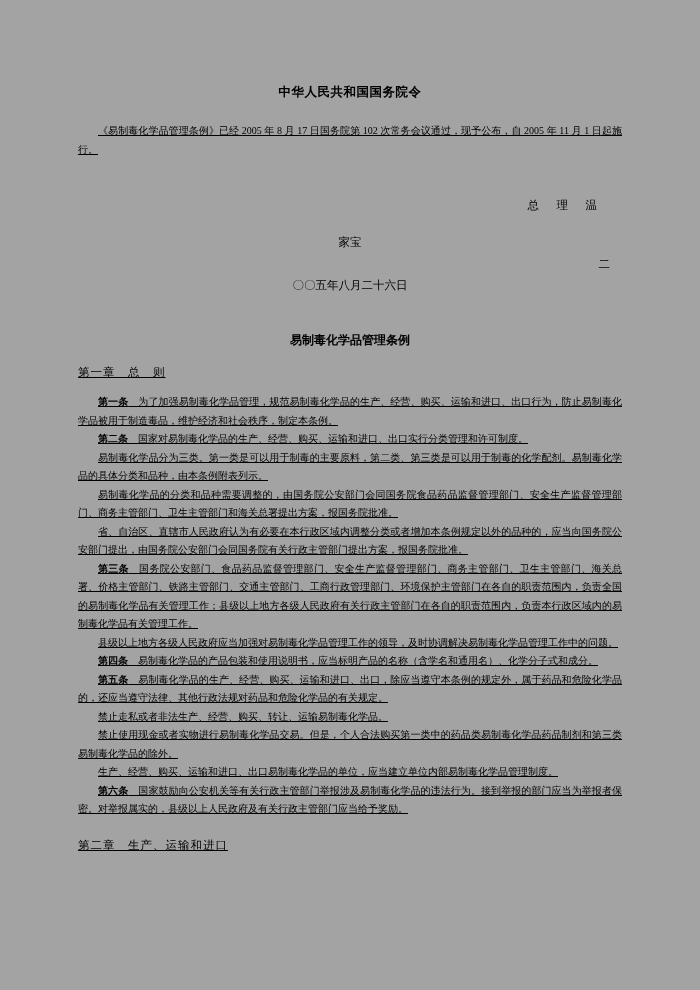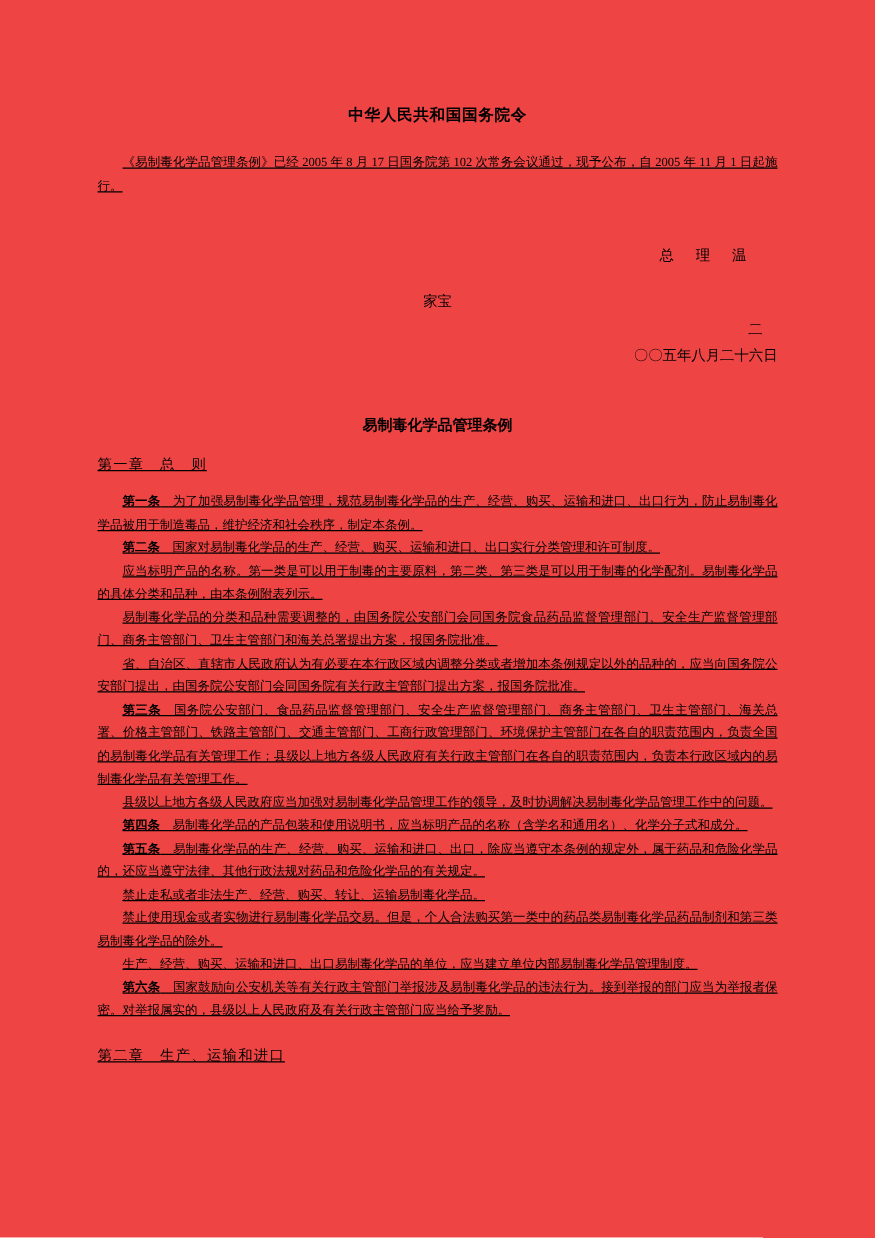--- a/index.html
+++ b/index.html
@@ -13,21 +13,21 @@
     font-family: "Liberation Serif", "DejaVu Serif", serif;
     color: #000000;
     -webkit-font-smoothing: antialiased;
   }
   .page {
     position: relative;
     width: 700px;
     height: 990px;
     box-sizing: border-box;
     padding: 72px 78px 60px 78px;
-    background: #ef4444;
+    background: #a3a3a3;
     overflow: hidden;
   }
   .doc-title {
     text-align: center;
     font-size: 12.5px;
     font-weight: bold;
     letter-spacing: 0.5px;
     margin: 10px 0 0 0;
     line-height: 1.6;
   }
@@ -66,21 +66,21 @@
   .date-right {
     font-size: 11.5px;
     line-height: 1.85;
     text-align: right;
     margin: 0;
     padding-right: 12px;
   }
   .date-left {
     font-size: 11.5px;
     line-height: 1.85;
-    text-align: right;
+    text-align: center;
     margin: 0;
   }
   .reg-title {
     text-align: center;
     font-size: 12px;
     font-weight: bold;
     margin: 0;
     line-height: 1.9;
   }
   .chapter {
@@ -120,21 +120,21 @@
 
   <div class="gap-sm"></div>
 
   <div class="chapter">第一章　总　则</div>
 
   <div class="gap-sm"></div>
 
   <div>
     <p class="body"><span class="art">第一条</span><span>　为了加强易制毒化学品管理，规范易制毒化学品的生产、经营、购买、运输和进口、出口行为，防止易制毒化学品被用于制造毒品，维护经济和社会秩序，制定本条例。</span></p>
     <p class="body"><span class="art">第二条</span><span>　国家对易制毒化学品的生产、经营、购买、运输和进口、出口实行分类管理和许可制度。</span></p>
-    <p class="body"><span class="art"></span><span>应当标明产品的名称。第一类是可以用于制毒的主要原料，第二类、第三类是可以用于制毒的化学配剂。易制毒化学品的具体分类和品种，由本条例附表列示。</span></p>
+    <p class="body"><span class="art"></span><span>易制毒化学品分为三类。第一类是可以用于制毒的主要原料，第二类、第三类是可以用于制毒的化学配剂。易制毒化学品的具体分类和品种，由本条例附表列示。</span></p>
     <p class="body"><span class="art"></span><span>易制毒化学品的分类和品种需要调整的，由国务院公安部门会同国务院食品药品监督管理部门、安全生产监督管理部门、商务主管部门、卫生主管部门和海关总署提出方案，报国务院批准。</span></p>
     <p class="body"><span class="art"></span><span>省、自治区、直辖市人民政府认为有必要在本行政区域内调整分类或者增加本条例规定以外的品种的，应当向国务院公安部门提出，由国务院公安部门会同国务院有关行政主管部门提出方案，报国务院批准。</span></p>
     <p class="body"><span class="art">第三条</span><span>　国务院公安部门、食品药品监督管理部门、安全生产监督管理部门、商务主管部门、卫生主管部门、海关总署、价格主管部门、铁路主管部门、交通主管部门、工商行政管理部门、环境保护主管部门在各自的职责范围内，负责全国的易制毒化学品有关管理工作；县级以上地方各级人民政府有关行政主管部门在各自的职责范围内，负责本行政区域内的易制毒化学品有关管理工作。</span></p>
     <p class="body"><span class="art"></span><span>县级以上地方各级人民政府应当加强对易制毒化学品管理工作的领导，及时协调解决易制毒化学品管理工作中的问题。</span></p>
     <p class="body"><span class="art">第四条</span><span>　易制毒化学品的产品包装和使用说明书，应当标明产品的名称（含学名和通用名）、化学分子式和成分。</span></p>
     <p class="body"><span class="art">第五条</span><span>　易制毒化学品的生产、经营、购买、运输和进口、出口，除应当遵守本条例的规定外，属于药品和危险化学品的，还应当遵守法律、其他行政法规对药品和危险化学品的有关规定。</span></p>
     <p class="body"><span class="art"></span><span>禁止走私或者非法生产、经营、购买、转让、运输易制毒化学品。</span></p>
     <p class="body"><span class="art"></span><span>禁止使用现金或者实物进行易制毒化学品交易。但是，个人合法购买第一类中的药品类易制毒化学品药品制剂和第三类易制毒化学品的除外。</span></p>
     <p class="body"><span class="art"></span><span>生产、经营、购买、运输和进口、出口易制毒化学品的单位，应当建立单位内部易制毒化学品管理制度。</span></p>
     <p class="body"><span class="art">第六条</span><span>　国家鼓励向公安机关等有关行政主管部门举报涉及易制毒化学品的违法行为。接到举报的部门应当为举报者保密。对举报属实的，县级以上人民政府及有关行政主管部门应当给予奖励。</span></p>

